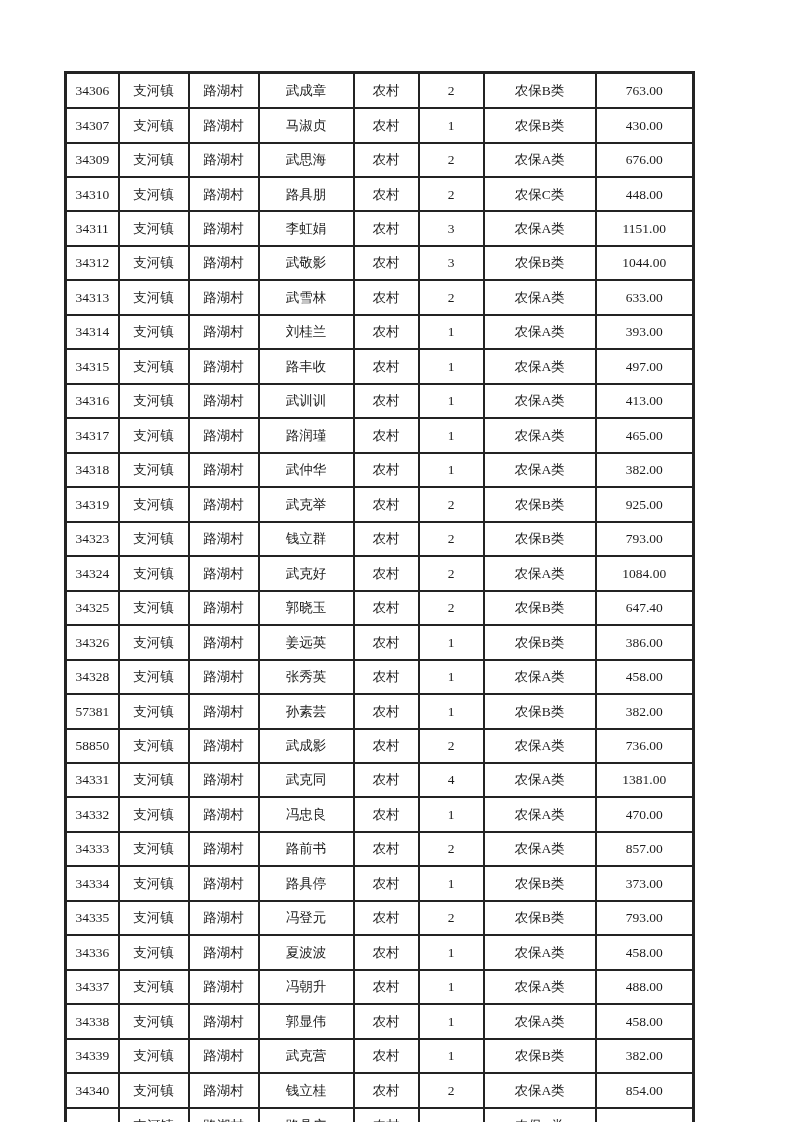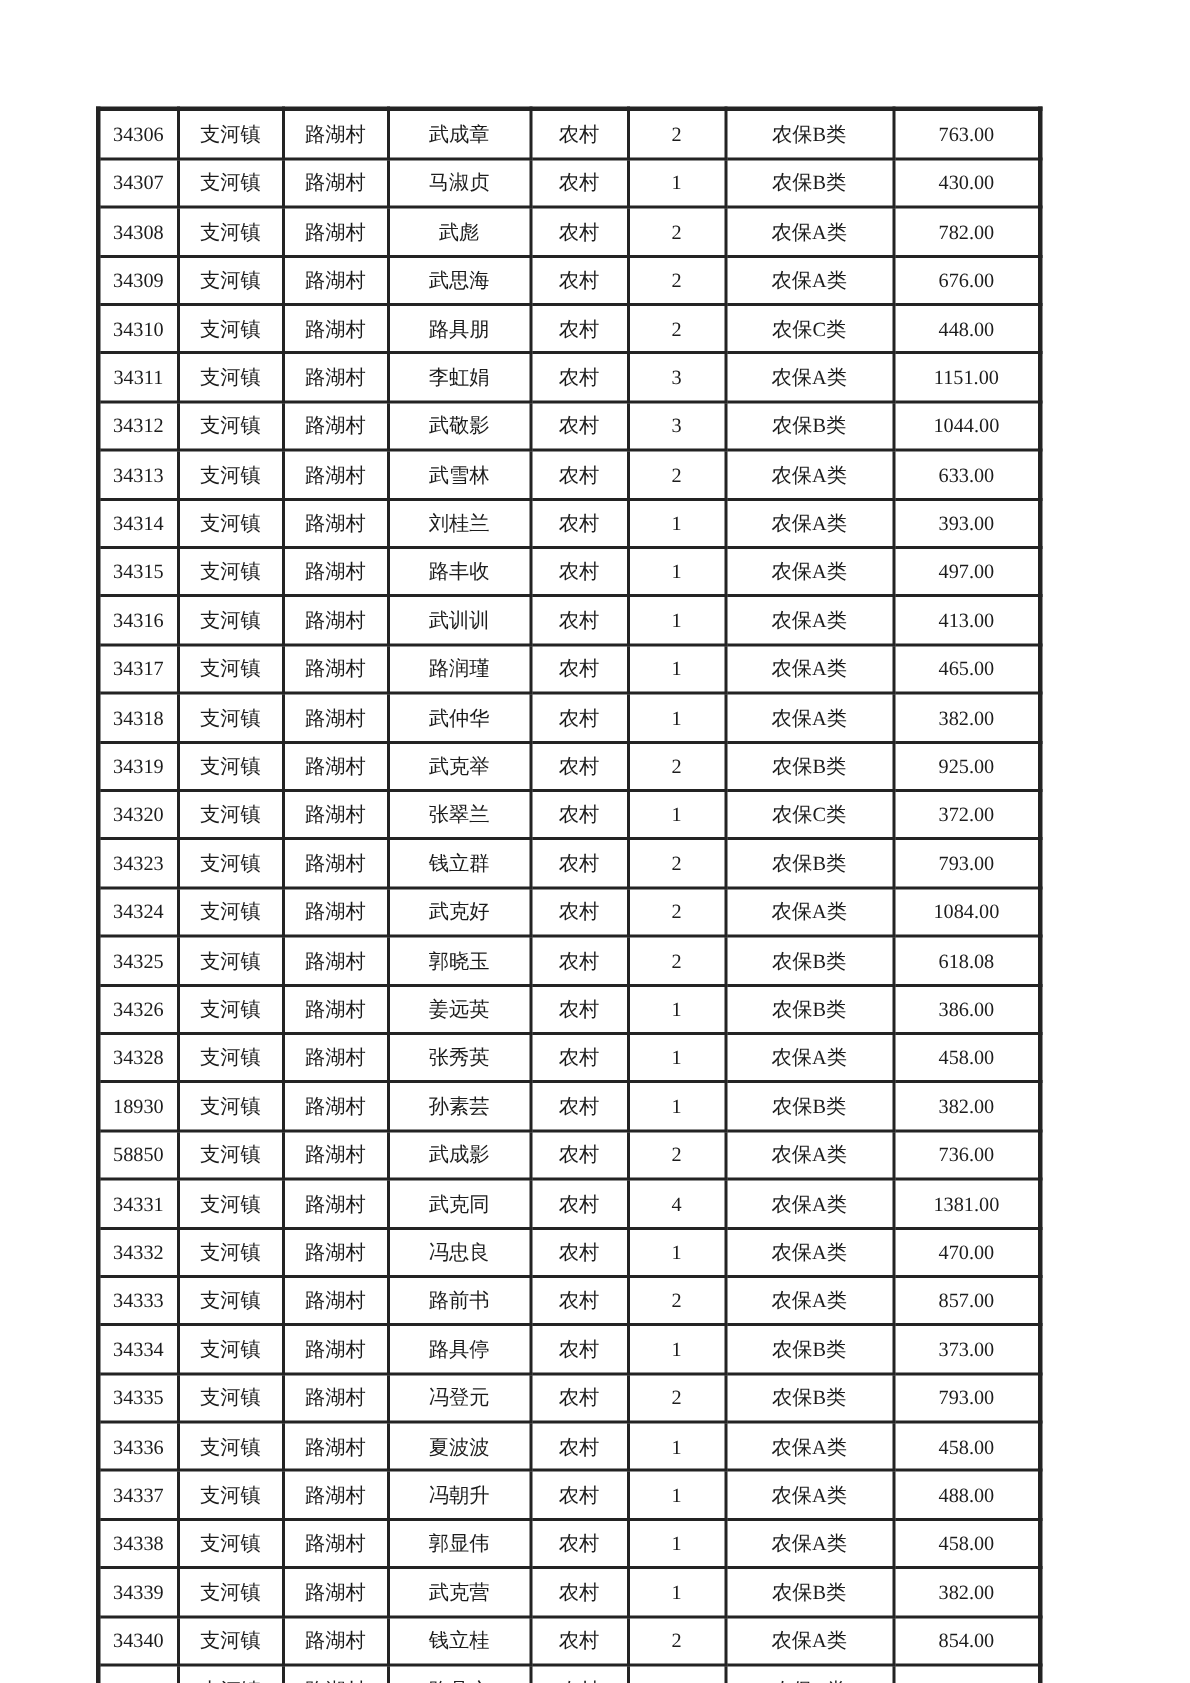--- a/index.html
+++ b/index.html
@@ -74,30 +74,20 @@
           <td>34307</td>
           <td>支河镇</td>
           <td>路湖村</td>
           <td>马淑贞</td>
           <td>农村</td>
           <td>1</td>
           <td>农保B类</td>
           <td>430.00</td>
         </tr>
         <tr>
-          <td>34308</td>
-          <td>支河镇</td>
-          <td>路湖村</td>
-          <td>武彪</td>
-          <td>农村</td>
-          <td>2</td>
-          <td>农保A类</td>
-          <td>782.00</td>
-        </tr>
-        <tr>
           <td>34309</td>
           <td>支河镇</td>
           <td>路湖村</td>
           <td>武思海</td>
           <td>农村</td>
           <td>2</td>
           <td>农保A类</td>
           <td>676.00</td>
         </tr>
         <tr>
@@ -194,30 +184,20 @@
           <td>34319</td>
           <td>支河镇</td>
           <td>路湖村</td>
           <td>武克举</td>
           <td>农村</td>
           <td>2</td>
           <td>农保B类</td>
           <td>925.00</td>
         </tr>
         <tr>
-          <td>34320</td>
-          <td>支河镇</td>
-          <td>路湖村</td>
-          <td>张翠兰</td>
-          <td>农村</td>
-          <td>1</td>
-          <td>农保C类</td>
-          <td>372.00</td>
-        </tr>
-        <tr>
           <td>34323</td>
           <td>支河镇</td>
           <td>路湖村</td>
           <td>钱立群</td>
           <td>农村</td>
           <td>2</td>
           <td>农保B类</td>
           <td>793.00</td>
         </tr>
         <tr>
@@ -231,21 +211,21 @@
           <td>1084.00</td>
         </tr>
         <tr>
           <td>34325</td>
           <td>支河镇</td>
           <td>路湖村</td>
           <td>郭晓玉</td>
           <td>农村</td>
           <td>2</td>
           <td>农保B类</td>
-          <td>618.08</td>
+          <td>647.40</td>
         </tr>
         <tr>
           <td>34326</td>
           <td>支河镇</td>
           <td>路湖村</td>
           <td>姜远英</td>
           <td>农村</td>
           <td>1</td>
           <td>农保B类</td>
           <td>386.00</td>
@@ -254,21 +234,21 @@
           <td>34328</td>
           <td>支河镇</td>
           <td>路湖村</td>
           <td>张秀英</td>
           <td>农村</td>
           <td>1</td>
           <td>农保A类</td>
           <td>458.00</td>
         </tr>
         <tr>
-          <td>18930</td>
+          <td>57381</td>
           <td>支河镇</td>
           <td>路湖村</td>
           <td>孙素芸</td>
           <td>农村</td>
           <td>1</td>
           <td>农保B类</td>
           <td>382.00</td>
         </tr>
         <tr>
           <td>58850</td>

